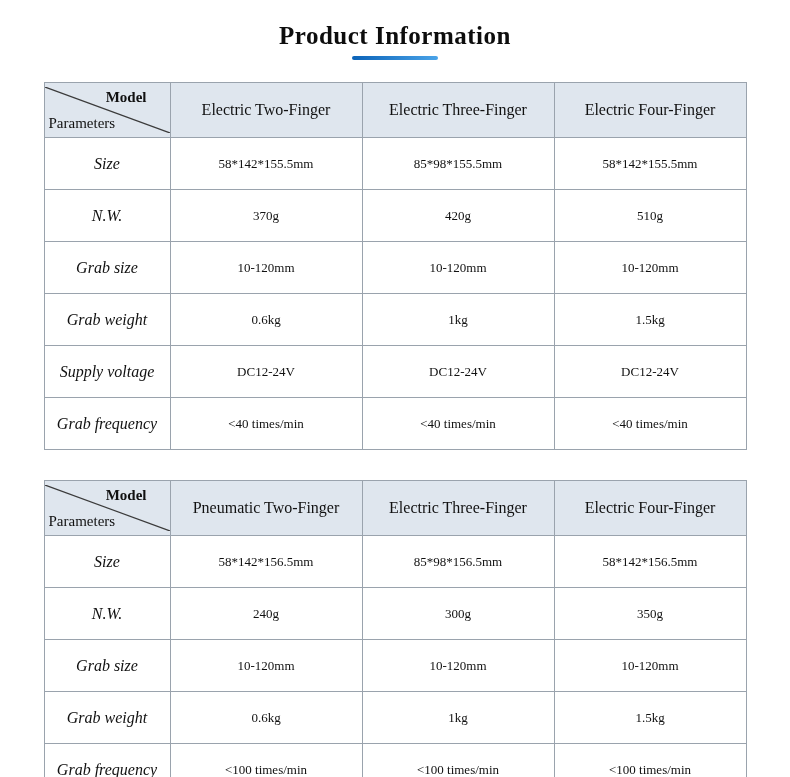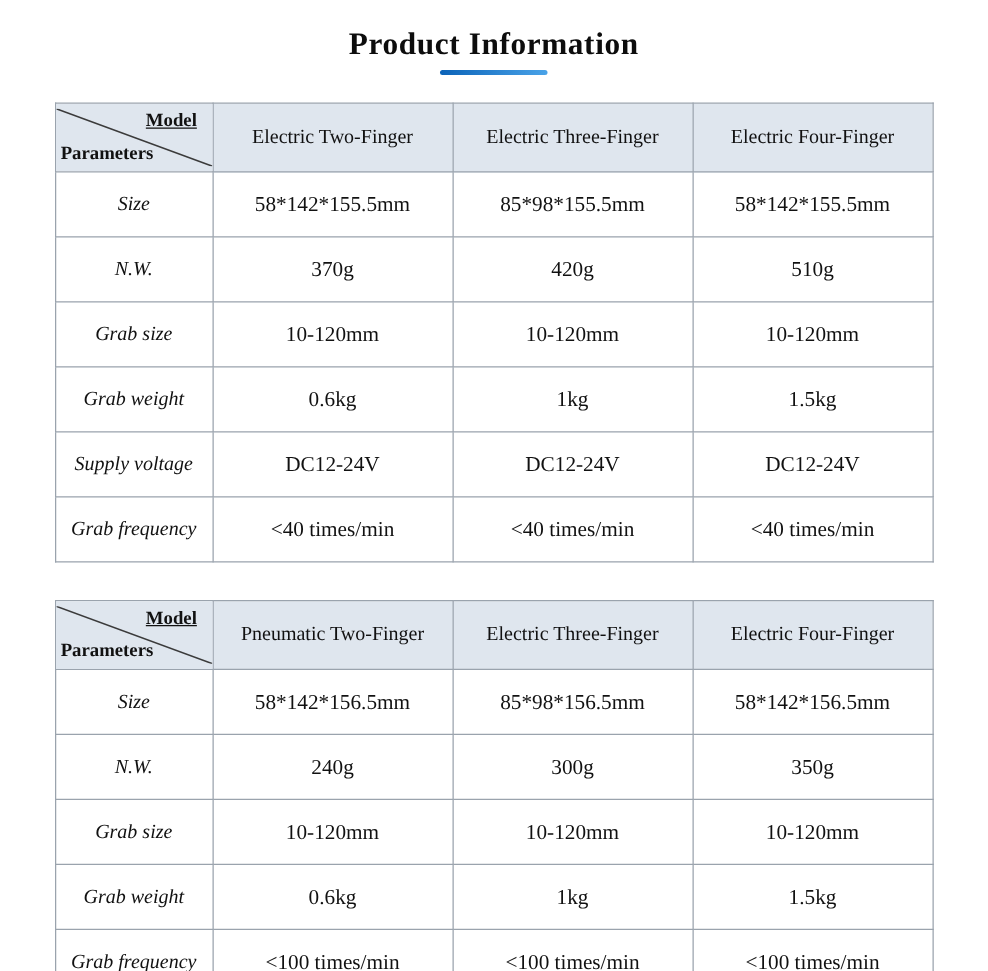--- a/index.html
+++ b/index.html
@@ -83,41 +83,40 @@
   .corner-line {
     position: absolute;
     left: 0; top: 0;
     width: 100%;
     height: 100%;
     pointer-events: none;
   }
   .corner-model {
     position: absolute;
     top: 2px;
-    right: 12px;
+    right: 23px;
     font-weight: bold;
     font-size: 15px;
-    text-decoration: underline;
   }
   .corner-param {
     position: absolute;
     bottom: 1px;
     left: 4px;
-    font-weight: bold;
+    font-weight: normal;
     font-size: 15px;
   }
   tbody td {
     height: 43px;
   }
   tbody td.param-cell {
     font-size: 16px;
     font-style: italic;
   }
   tbody td.val-cell {
-    font-size: 17px;
+    font-size: 13px;
     margin-top: 12px;
   }
 </style>
 </head>
 <body>
 
 <div class="page">
 
   <div class="title-wrap">
     <div class="title">Product Information</div>

